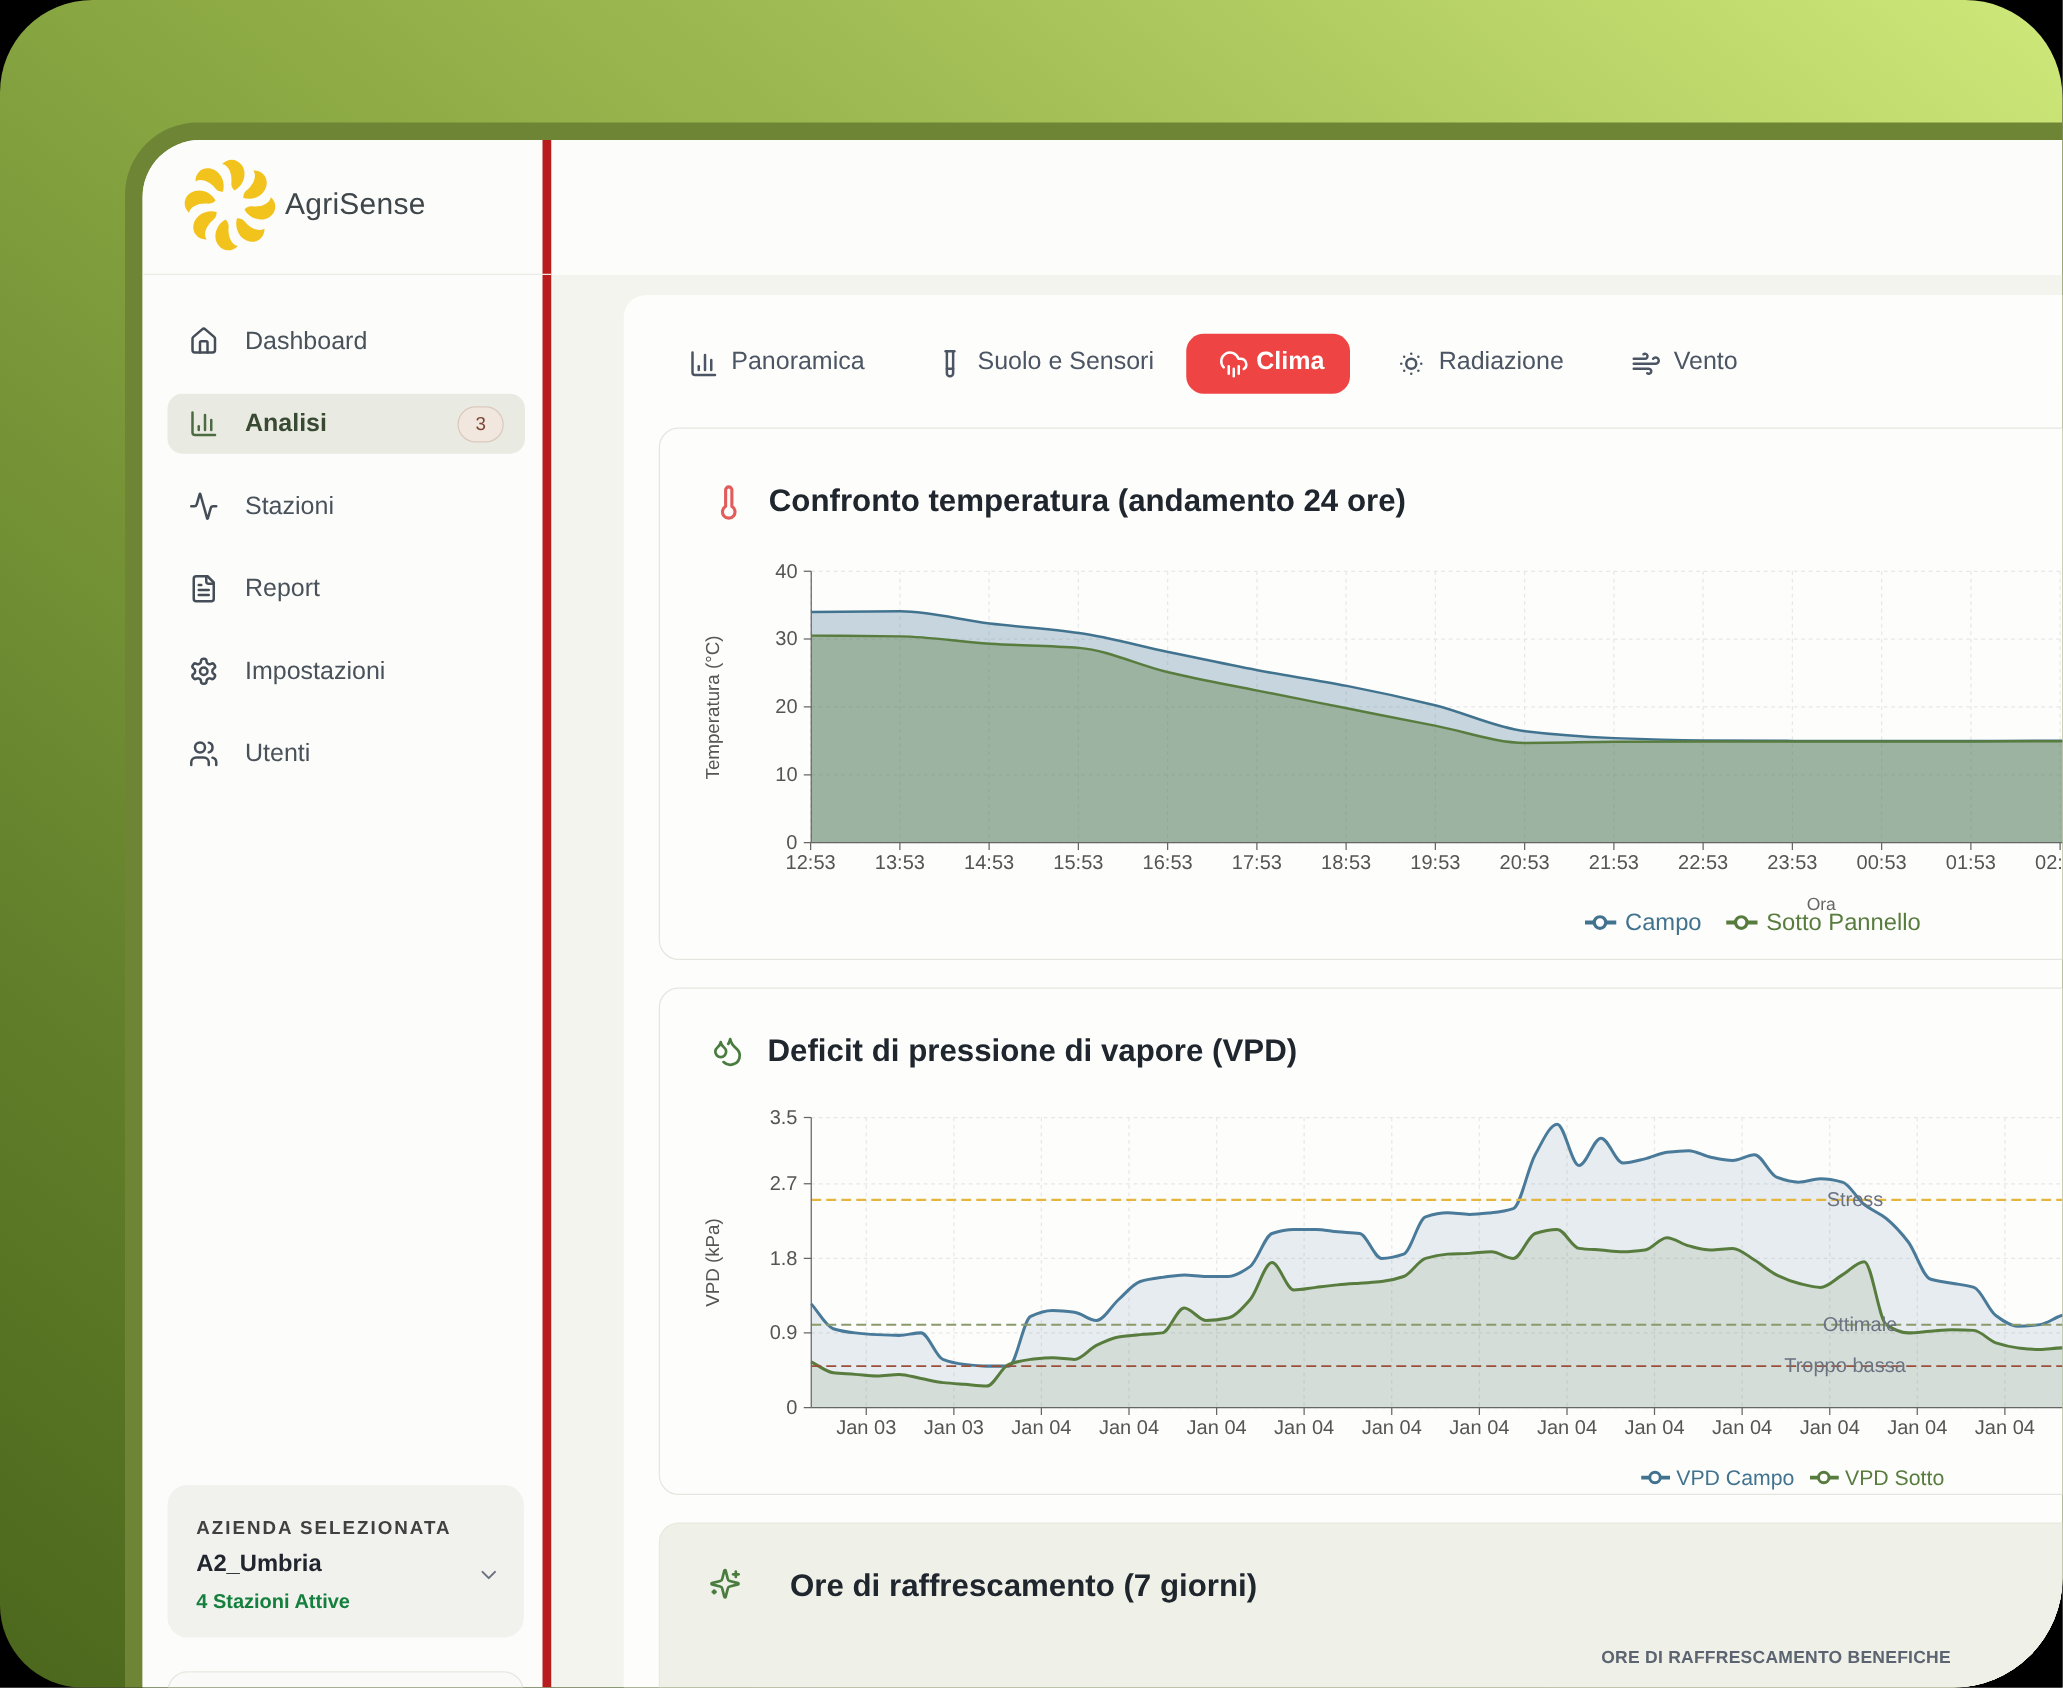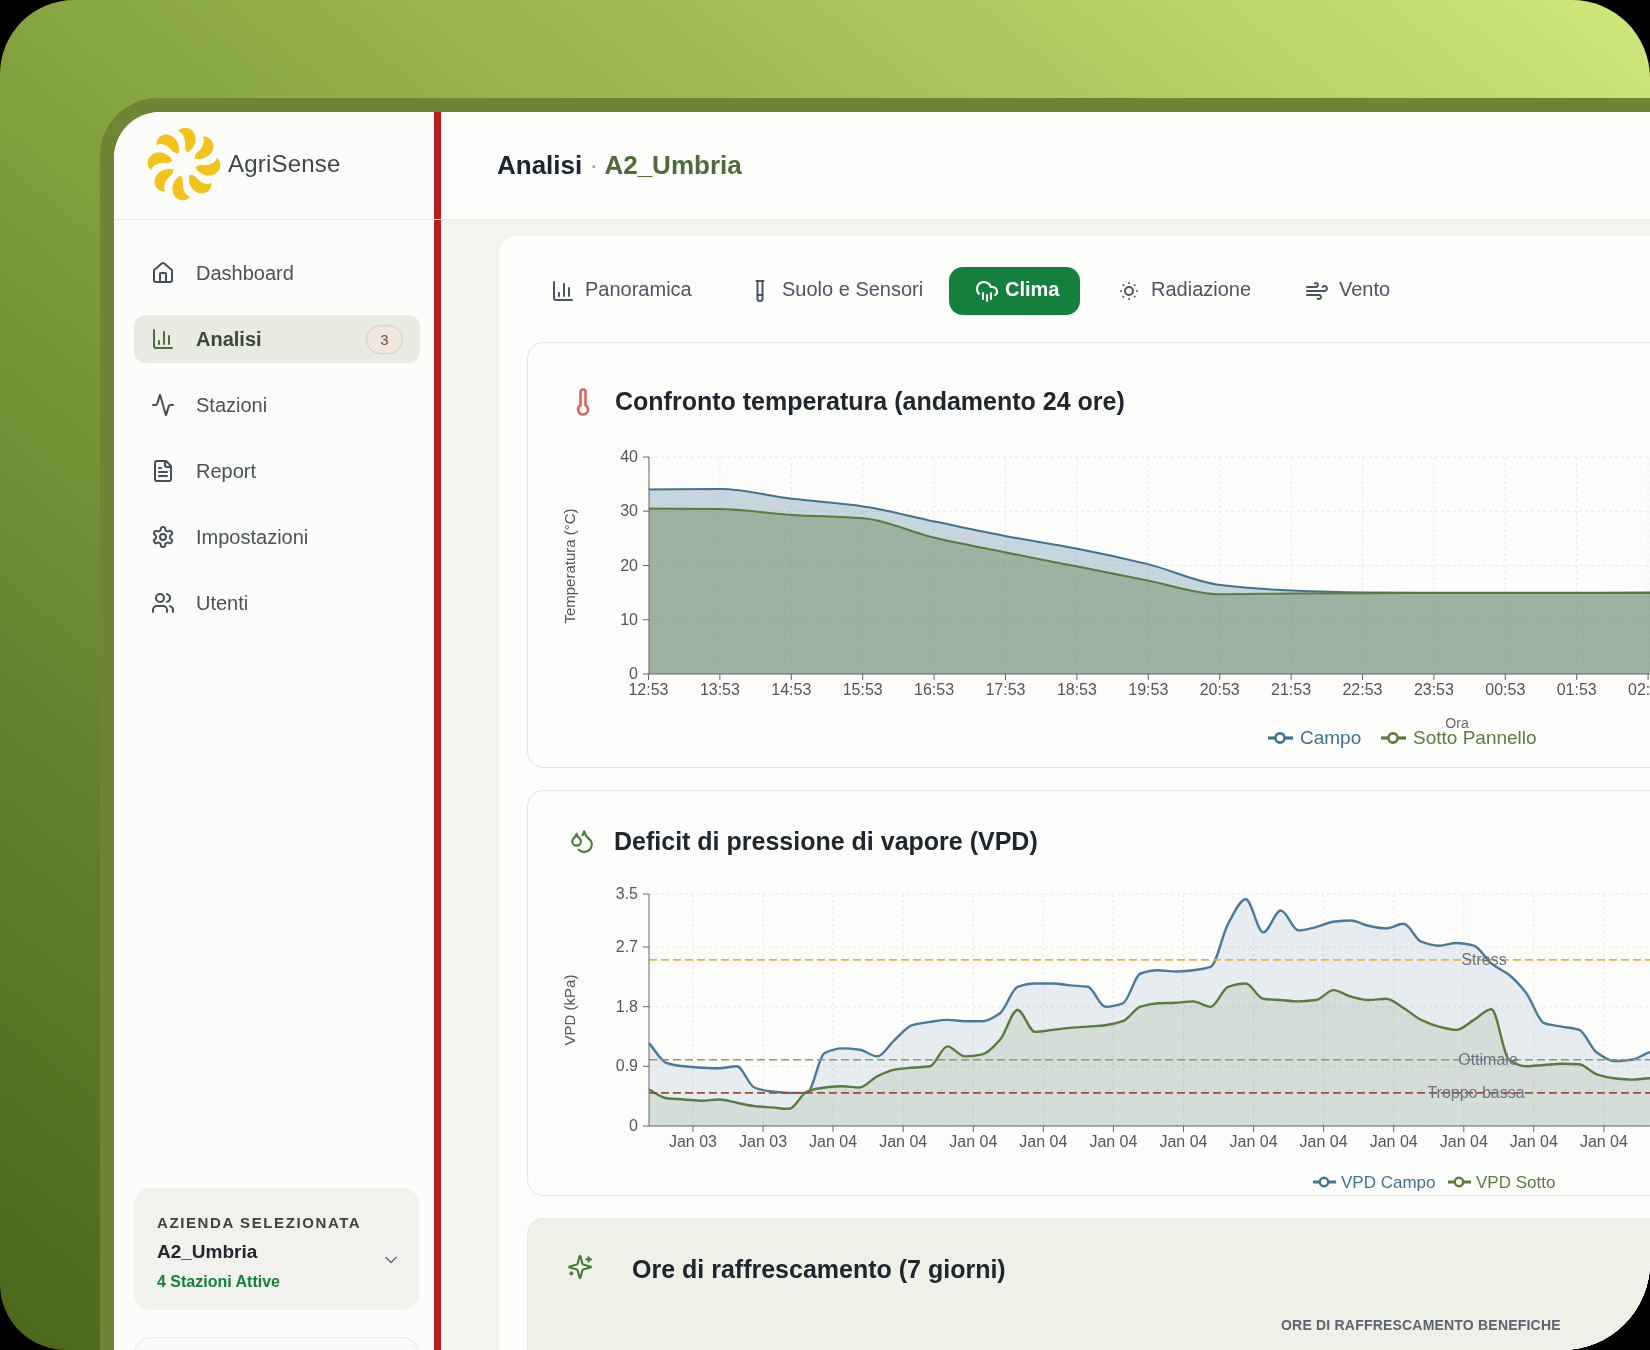--- a/index.html
+++ b/index.html
@@ -30,21 +30,21 @@
 .hdr .t{position:absolute;left:55px;top:38px;font-size:26px;font-weight:700;color:#1c2430;}
 .hdr .t .dot{color:#9ca3af;font-weight:400;}
 .hdr .t .farm{color:#4e6b3a;font-weight:700;}
 
 .main{position:absolute;left:328px;top:108px;right:0;bottom:0;background:#f4f4ee;}
 .panel{position:absolute;left:57px;top:16px;width:1240px;height:1400px;background:#fdfdfb;border-radius:18px;}
 
 .tab{position:absolute;top:31px;height:48px;color:#4b5563;font-size:20px;}
 .tab svg{position:absolute;left:0;top:12px;}
 .tab .lab{position:absolute;left:34px;top:11px;white-space:nowrap;}
-.tabpill{position:absolute;left:450px;top:31px;width:131px;height:48px;background:#15803d;border-radius:14px;color:#fff;}
+.tabpill{position:absolute;left:450px;top:31px;width:131px;height:48px;background:#ef4444;border-radius:14px;color:#fff;}
 .tabpill svg{position:absolute;left:26px;top:12px;}
 .tabpill .lab{position:absolute;left:56px;top:11px;font-size:20px;font-weight:700;}
 
 .card{position:absolute;left:28px;width:1160px;background:#fdfdfc;border:1px solid #e6e6e0;border-radius:16px;}
 .c1{top:106px;height:426px;}
 .c2{top:554px;height:406px;}
 .c3{top:982px;height:500px;background:#eff0e8;border-color:#e8e9e0;}
 .ctitle{position:absolute;font-size:25px;font-weight:700;color:#20262e;white-space:nowrap;}
 .cicon{position:absolute;}
 .ore{position:absolute;left:753px;top:98px;width:310px;font-size:14px;font-weight:700;letter-spacing:0.2px;color:#5b6470;}
@@ -375,18 +375,15 @@
      <div class="azi">
        <div class="l1">AZIENDA SELEZIONATA</div>
        <div class="l2">A2_Umbria</div>
        <div class="l3">4 Stazioni Attive</div>
        <svg width="20" height="20" viewBox="0 0 24 24" fill="none" stroke="#6b7280" stroke-width="2" stroke-linecap="round" stroke-linejoin="round">
               <path d="m6 9 6 6 6-6"></path>
             </svg>
      </div>
      <div class="pcard"></div>
    </div>
-   <div class="hdr">
-          <div class="t">Analisi <span class="dot">·</span> <span class="farm">A2_Umbria</span></div>
-        </div>
   </div>
  </div>
 </div>
 
 </body></html>

